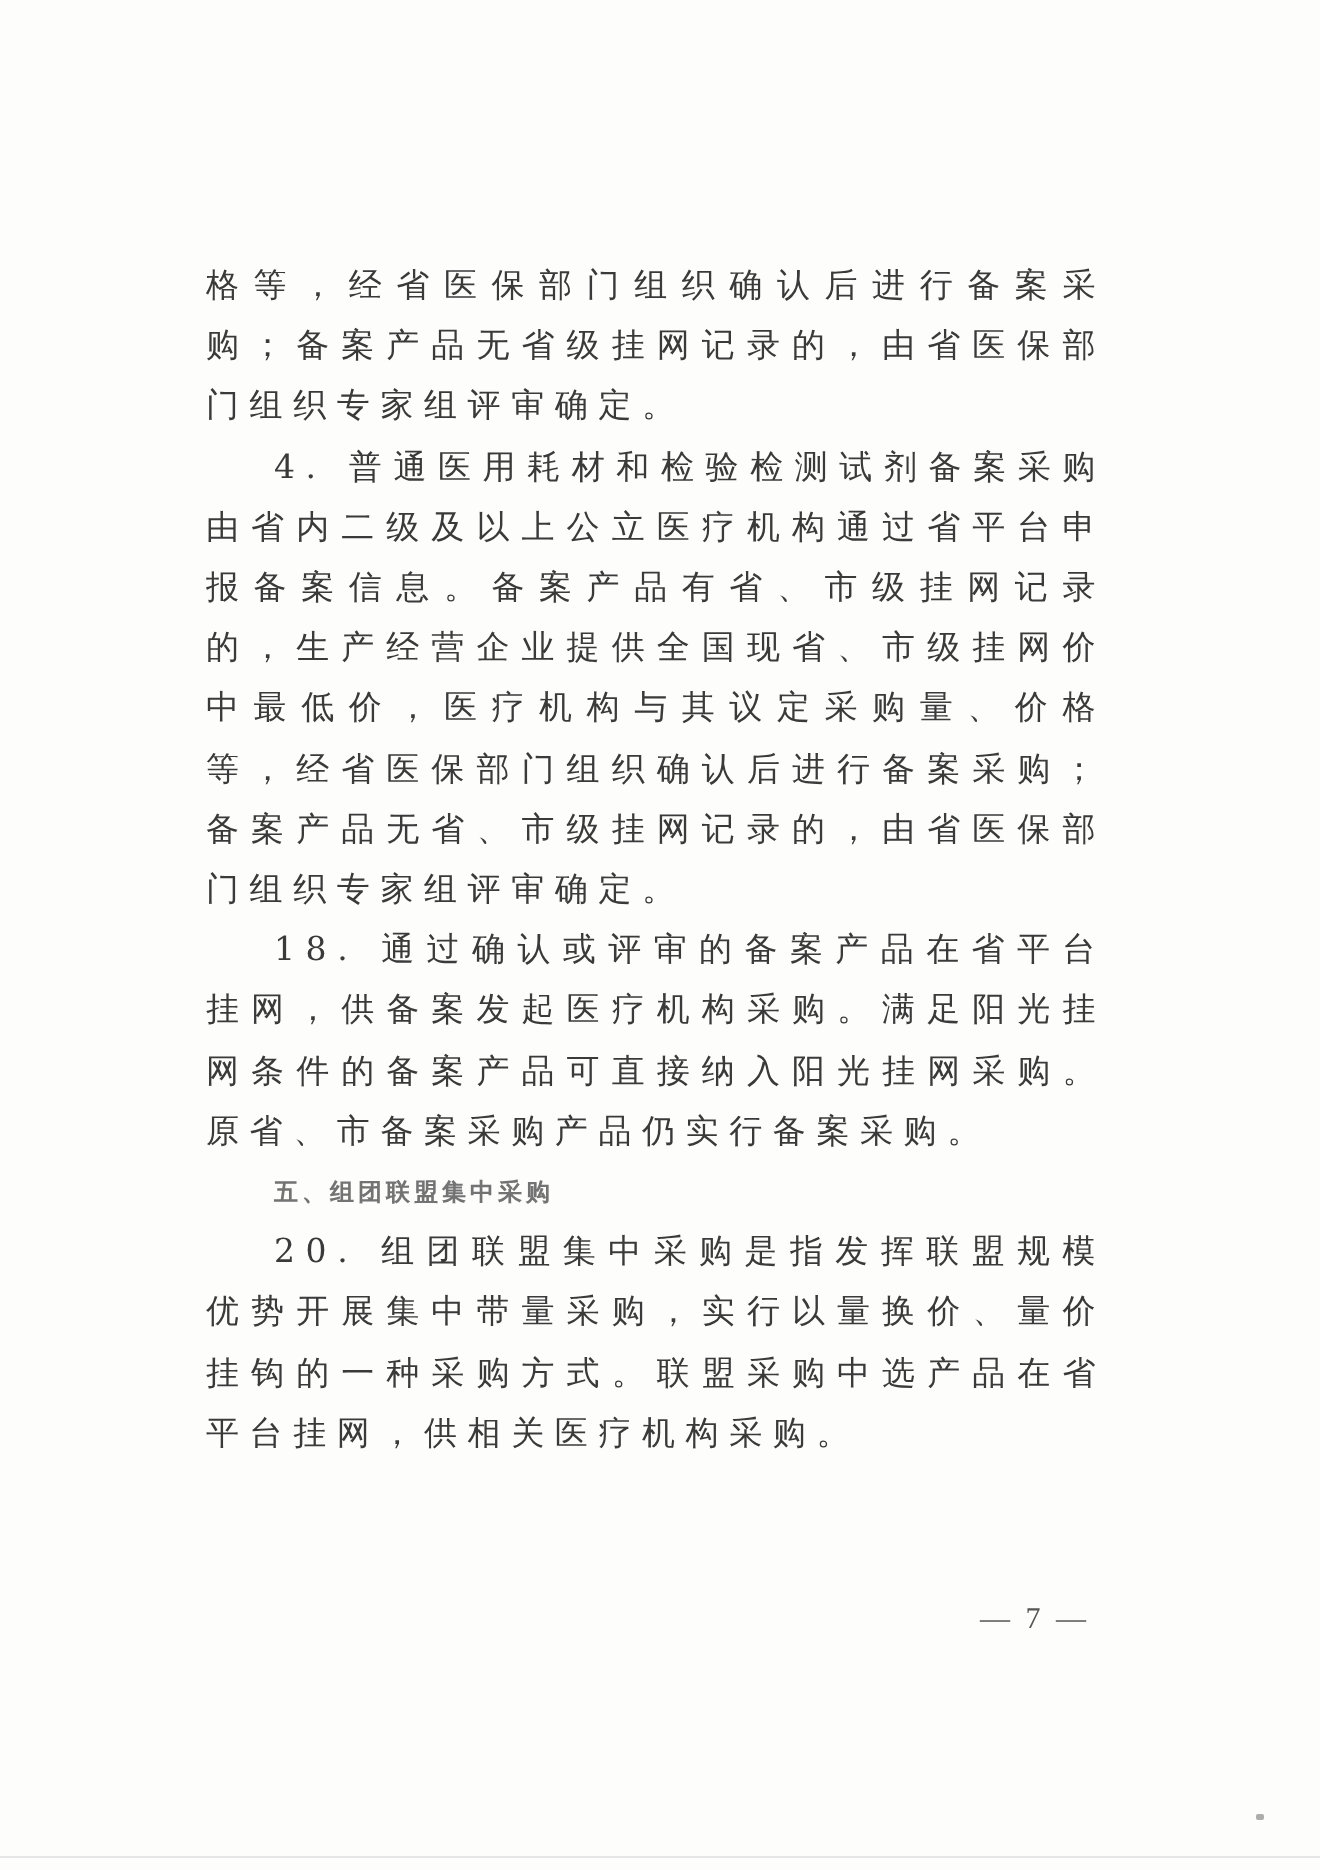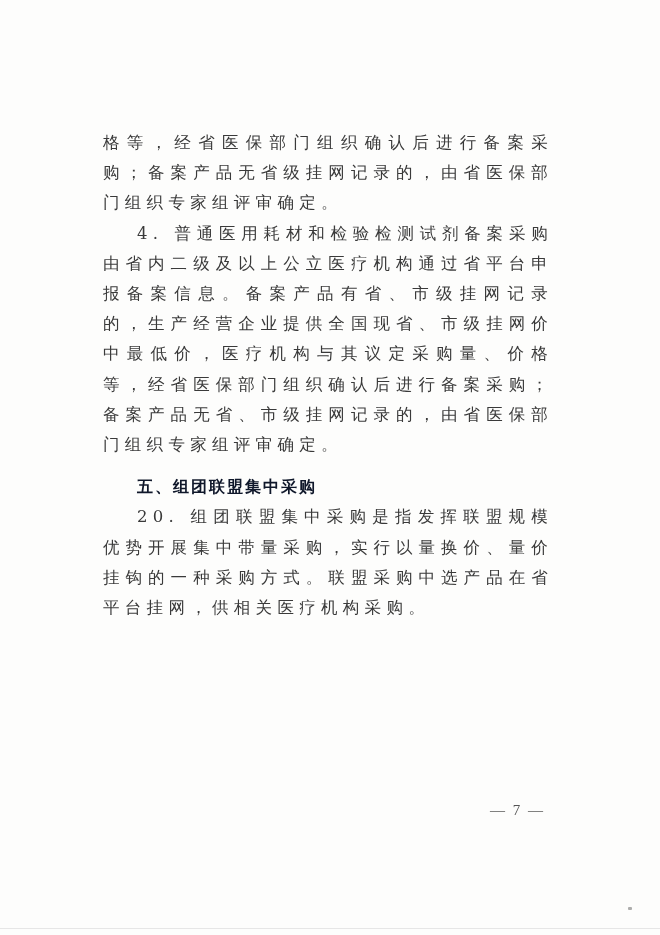--- a/index.html
+++ b/index.html
@@ -39,23 +39,22 @@
     letter-spacing: 5.3px;
     word-break: break-all;
   }
   .indent {
     text-indent: 34px;
   }
   .heading {
     font-family: "DejaVu Sans", "Liberation Sans", sans-serif;
     font-weight: bold;
     letter-spacing: 2px;
-    color: #0f172a;
-    font-size: 16px;
-    margin-top: 12px;
+    color: #737373;
+    font-size: 12px;
   }
   .page-number {
     position: absolute;
     left: 490px;
     top: 802px;
     font-family: "Liberation Serif", "DejaVu Serif", serif;
     font-size: 15px;
     color: #555555;
     letter-spacing: 2px;
   }
@@ -76,20 +75,21 @@
     background: #e6e6e6;
   }
 </style>
 </head>
 <body>
 
 <div class="page">
   <div class="text-block">
     <p class="para">格等，经省医保部门组织确认后进行备案采购；备案产品无省级挂网记录的，由省医保部门组织专家组评审确定。</p>
     <p class="para indent">4. 普通医用耗材和检验检测试剂备案采购由省内二级及以上公立医疗机构通过省平台申报备案信息。备案产品有省、市级挂网记录的，生产经营企业提供全国现省、市级挂网价中最低价，医疗机构与其议定采购量、价格等，经省医保部门组织确认后进行备案采购；备案产品无省、市级挂网记录的，由省医保部门组织专家组评审确定。</p>
+    <p class="para indent">18. 通过确认或评审的备案产品在省平台挂网，供备案发起医疗机构采购。满足阳光挂网条件的备案产品可直接纳入阳光挂网采购。原省、市备案采购产品仍实行备案采购。</p>
     <p class="para indent heading">五、组团联盟集中采购</p>
     <p class="para indent">20. 组团联盟集中采购是指发挥联盟规模优势开展集中带量采购，实行以量换价、量价挂钩的一种采购方式。联盟采购中选产品在省平台挂网，供相关医疗机构采购。</p>
   </div>
 
   <div class="page-number">— 7 —</div>
 
   <div class="speck" style="left:628px; top:907px;"></div>
   <div class="bottom-line"></div>
 </div>
 

